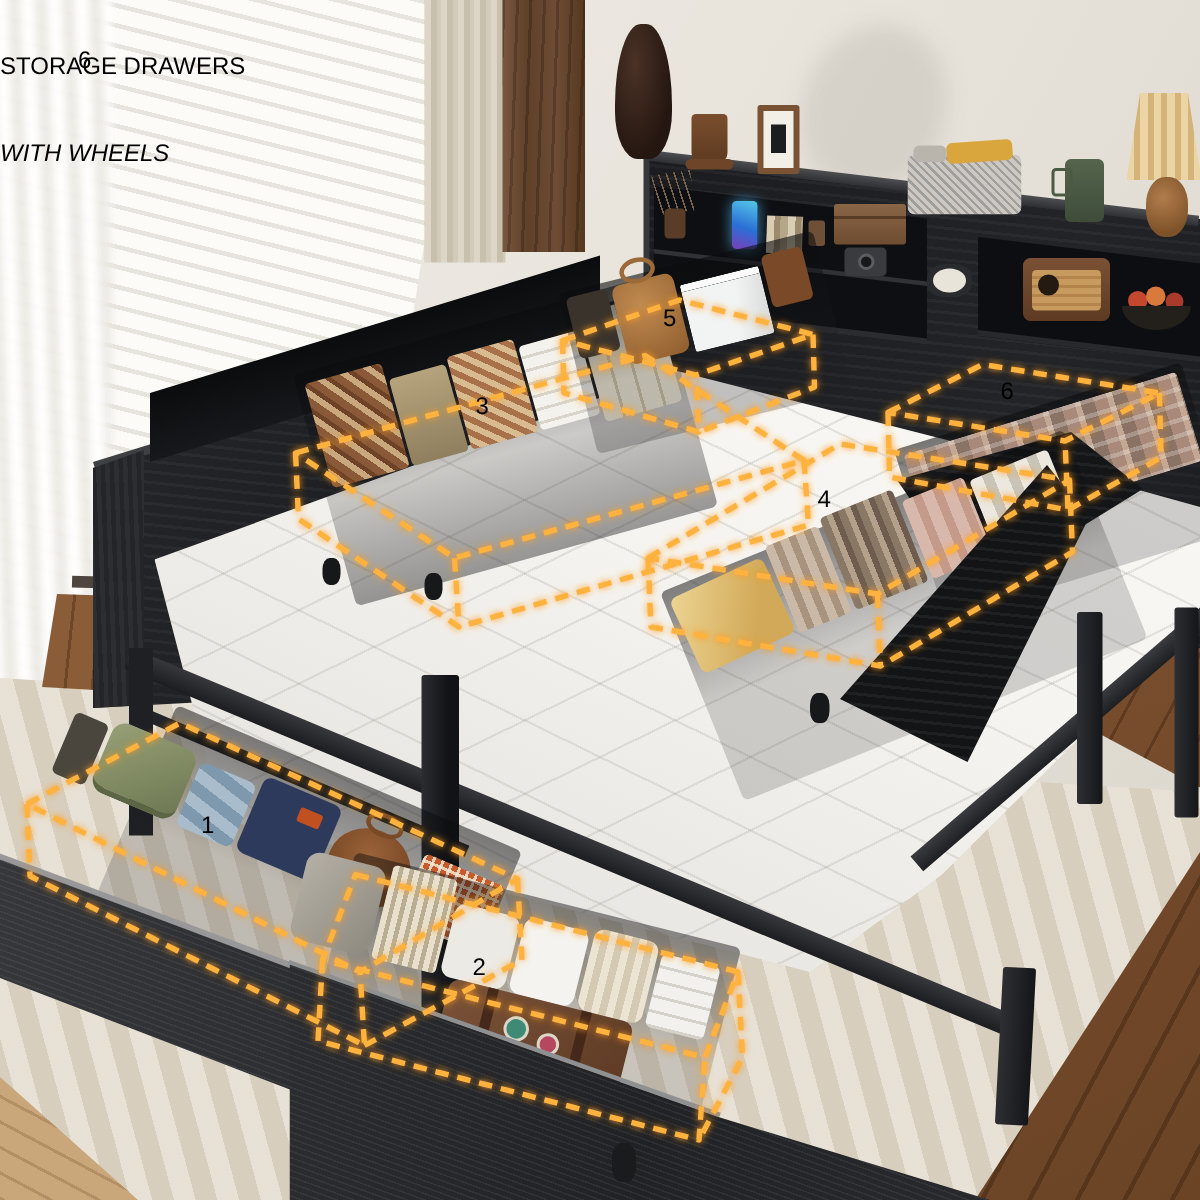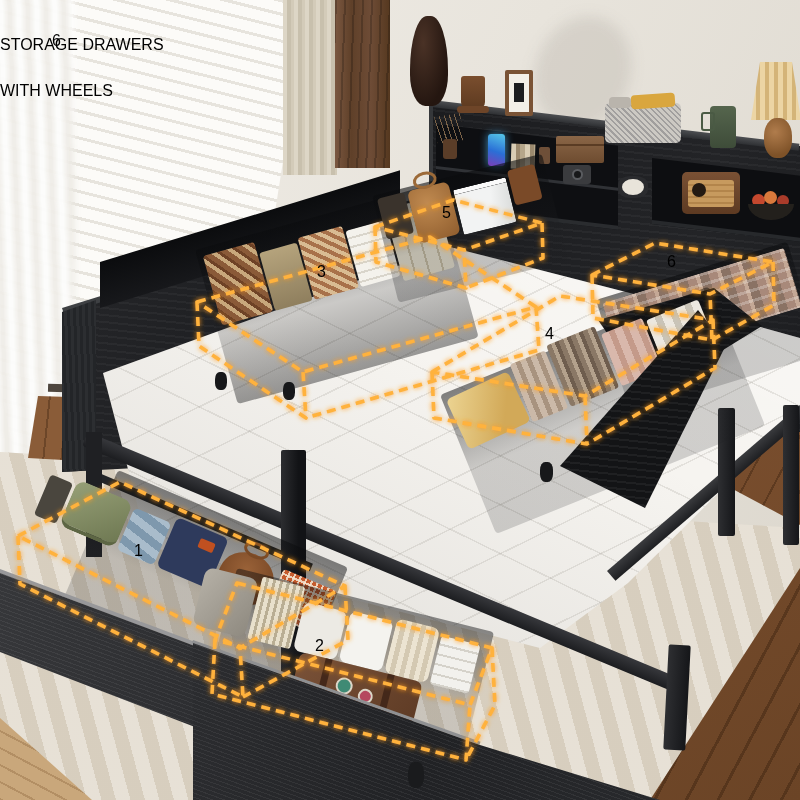--- a/index.html
+++ b/index.html
@@ -323,15 +323,15 @@
     <span>4</span></div>
   <div class="a co" style="left:442px;top:204px;">
     <span>5</span></div>
   <div class="a co" style="left:667px;top:253px;">
     <span>6</span></div>
 
   <div class="a hdr-badge">
     <span>6</span>
   </div>
   <div class="a title" style="top:36px;">STORAGE DRAWERS</div>
-  <div class="a title" style="top:82px;">WITH WHEELS</div>
+  <div class="a title" style="top:94px;font-style:italic;">WITH WHEELS</div>
 
 </div>
 
 </body></html>

